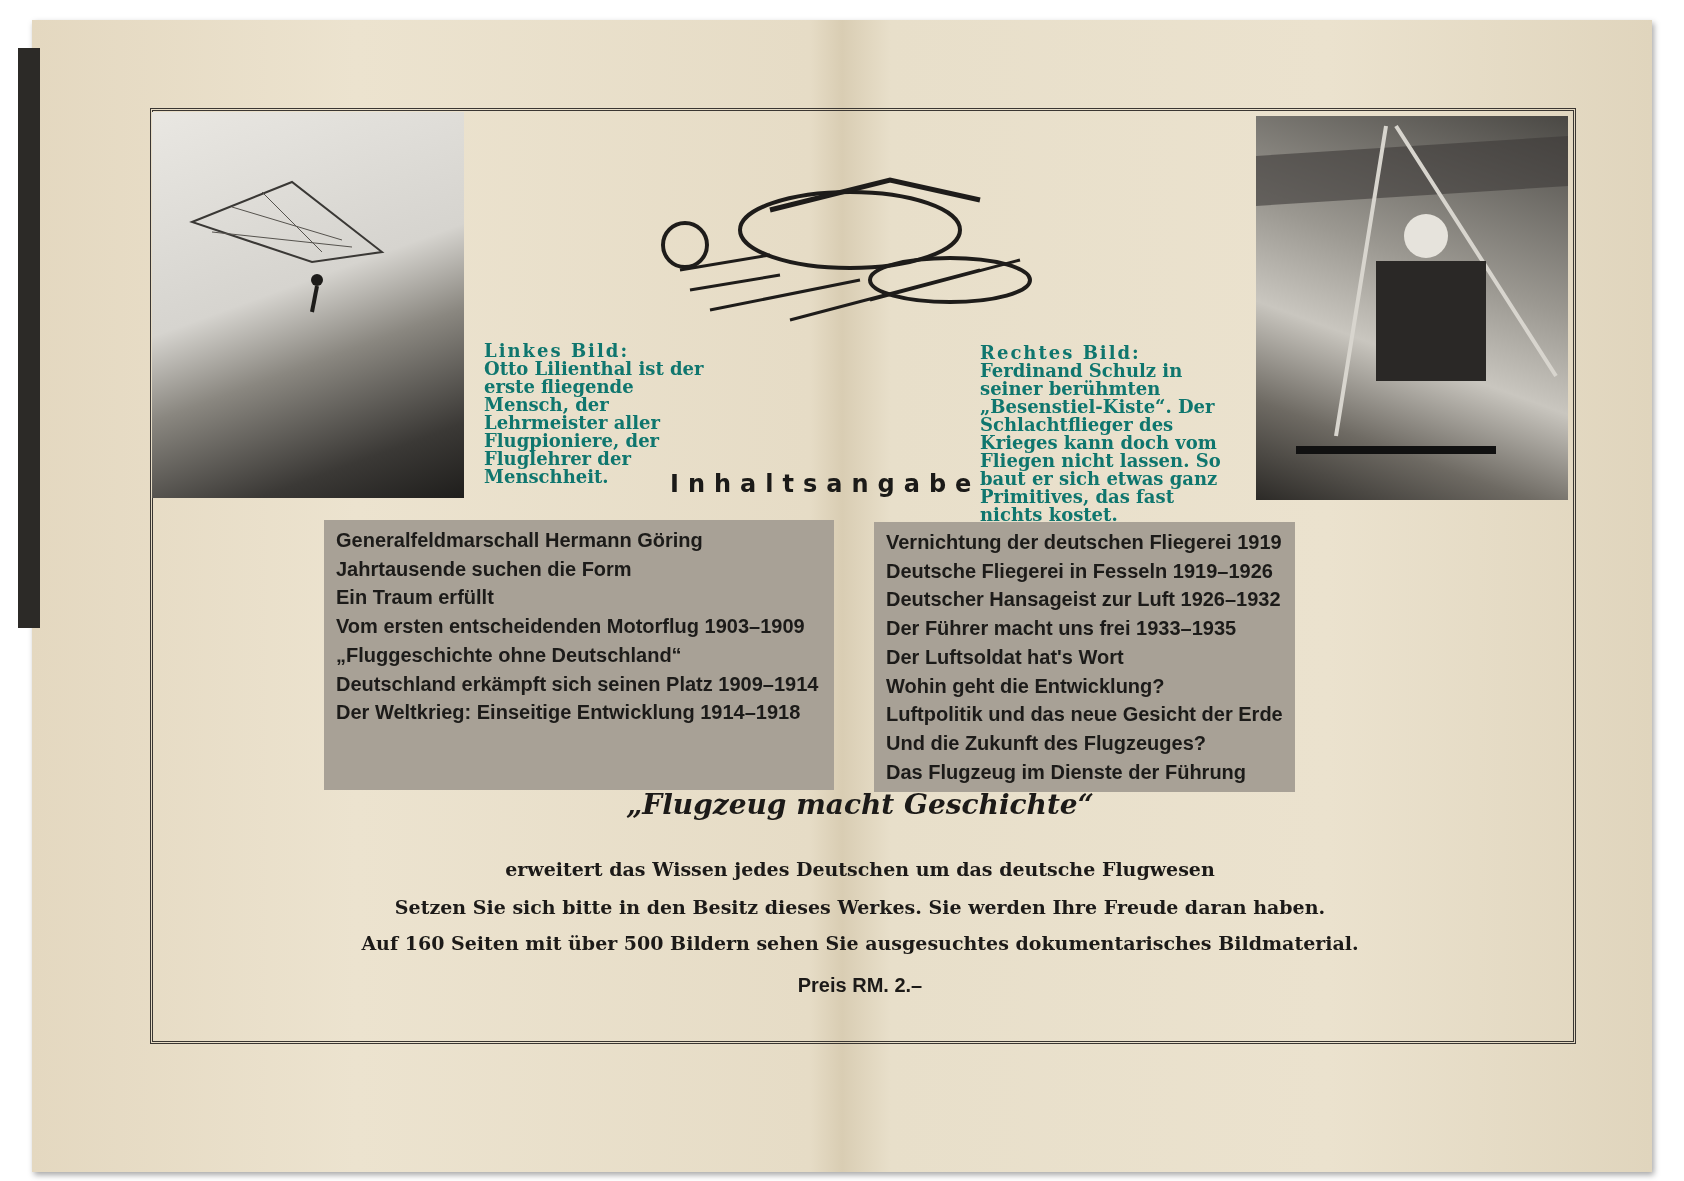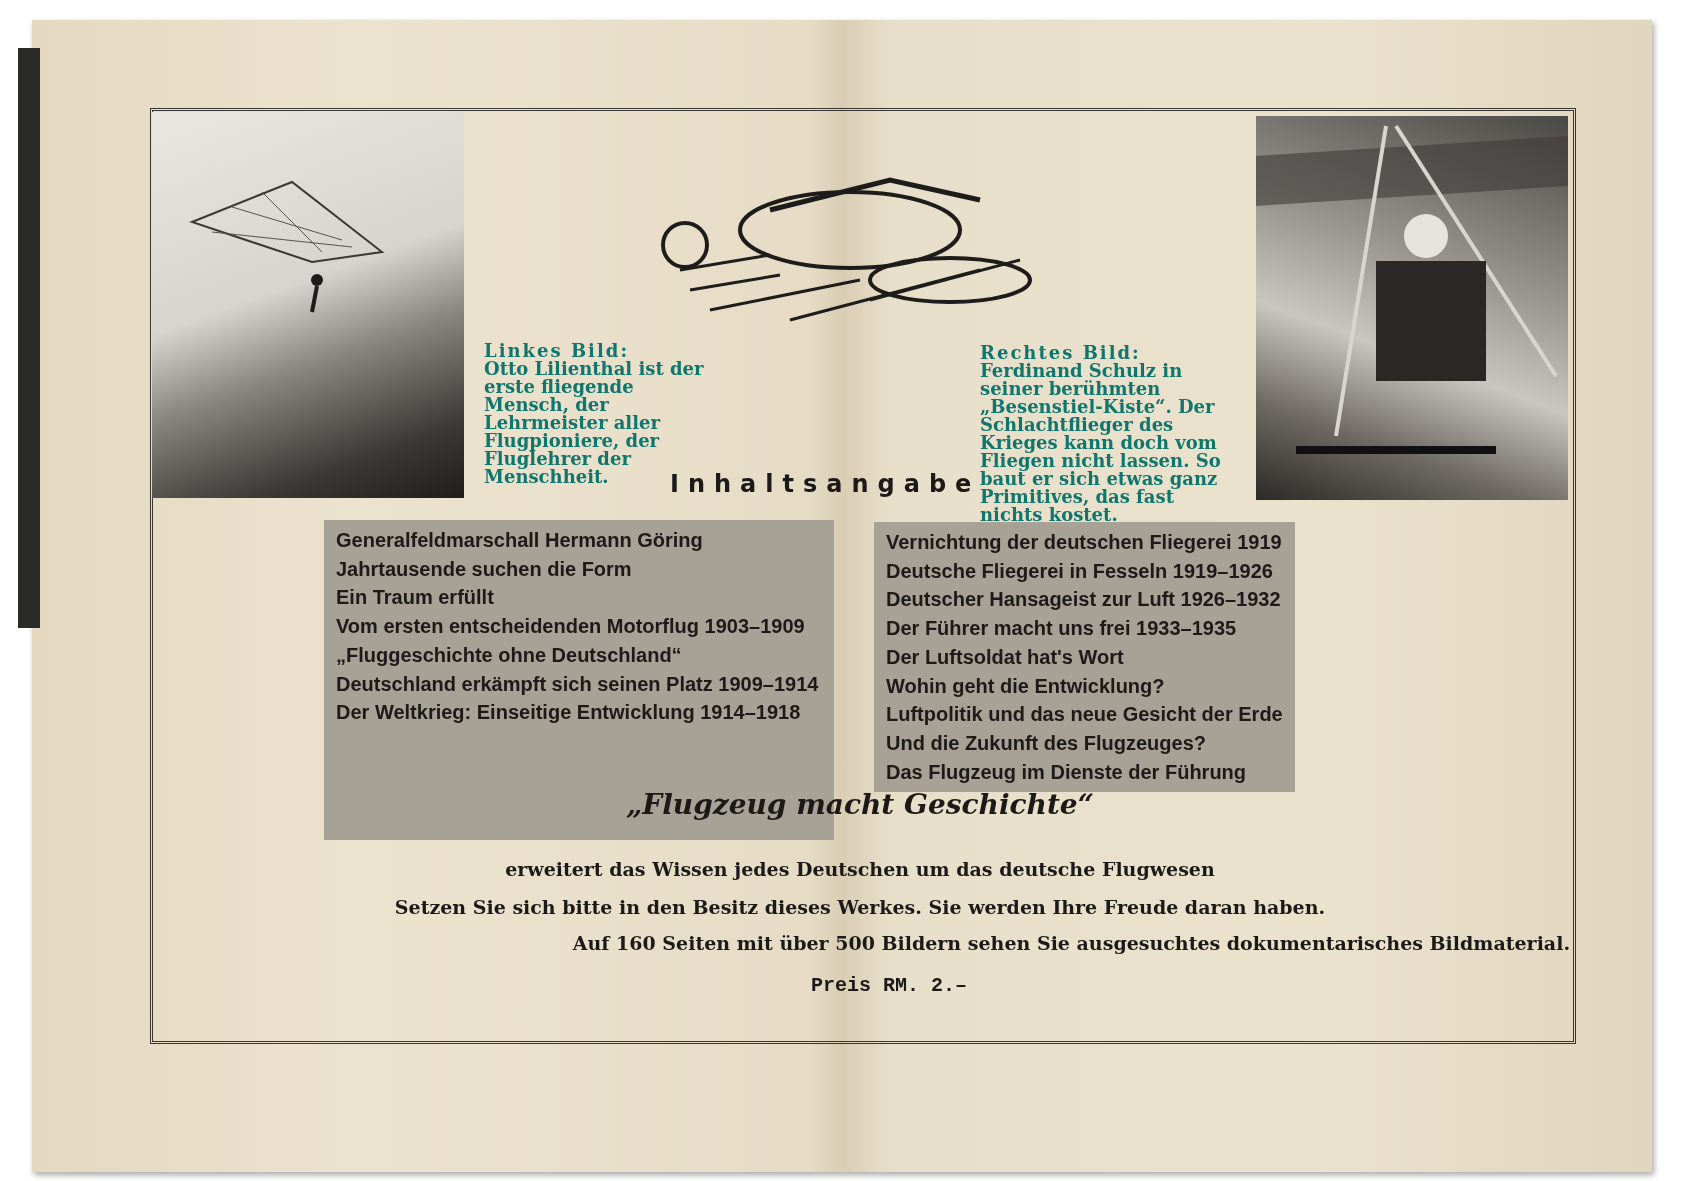--- a/index.html
+++ b/index.html
@@ -10,28 +10,28 @@
   .photo{position:absolute;background:#6f6c66;overflow:hidden;}
   .photo-left{left:152px;top:112px;width:312px;height:386px;background:linear-gradient(160deg,#e9e7e2 0%,#d6d4cf 45%,#8a8780 62%,#3b3936 85%,#1f1e1c 100%);}
   .photo-right{left:1256px;top:116px;width:312px;height:384px;background:linear-gradient(200deg,#4a4844 0%,#9b9891 40%,#c9c6bf 60%,#6e6a63 80%,#2c2a27 100%);}
   .sketch{position:absolute;left:650px;top:160px;width:430px;height:180px;}
   .caption{position:absolute;font-family:"DejaVu Serif",serif;font-weight:bold;font-size:18px;line-height:18px;color:#0f766e;}
   .caption .hd{letter-spacing:2px;font-weight:bold;}
   .cap-left{left:484px;top:342px;width:232px;}
   .cap-right{left:980px;top:344px;width:260px;}
   .toc-title{position:absolute;left:670px;top:470px;font-family:"DejaVu Sans",sans-serif;font-weight:bold;font-size:24px;letter-spacing:9px;color:#1b1a18;}
   .toc-box{position:absolute;background:#a8a196;padding:6px 12px;box-sizing:border-box;}
-  .toc-left{left:324px;top:520px;width:510px;height:320px;}
+  .toc-left{left:324px;top:520px;width:510px;height:270px;}
   .toc-right{left:874px;top:522px;width:421px;height:270px;}
   .toc-item{font-family:"Liberation Sans",sans-serif;font-weight:bold;font-size:20px;line-height:28.7px;color:#1c1b19;white-space:nowrap;}
   .promo{position:absolute;left:150px;width:1420px;text-align:center;color:#1c1a18;}
   .promo-title{top:788px;font-family:"DejaVu Serif",serif;font-weight:bold;font-style:italic;font-size:28px;}
   .promo-line{font-family:"DejaVu Serif",serif;font-weight:bold;font-size:19px;}
-  .l1{top:858px;} .l2{top:896px;} .l3{top:932px;text-align:right;}
-  .price{top:974px;font-family:Liberation Mono, monospace;font-weight:bold;font-size:20px;padding-left:29px;}
+  .l1{top:858px;} .l2{top:896px;} .l3{top:932px;}
+  .price{top:974px;font-family:Liberation Sans, sans-serif;font-weight:bold;font-size:20px;}
 </style>
 </head>
 <body>
 
 <div class="sheet"></div>
 <div class="sheet-edge"></div>
 <div class="frame"></div>
 
 <div class="photo photo-left">
   <svg width="312" height="386">

